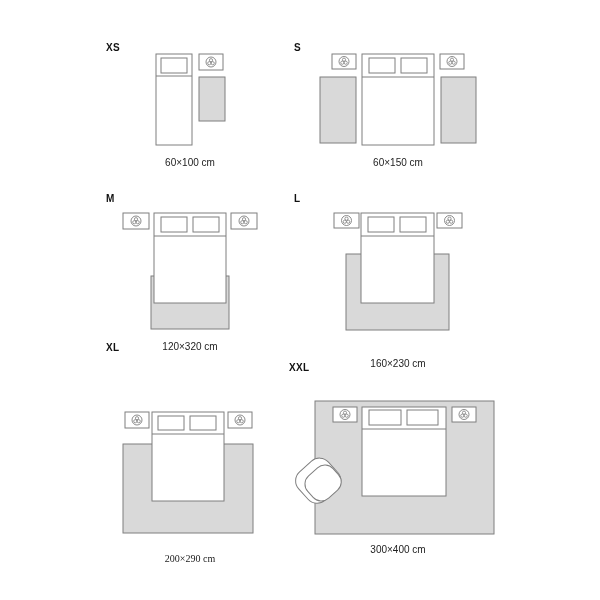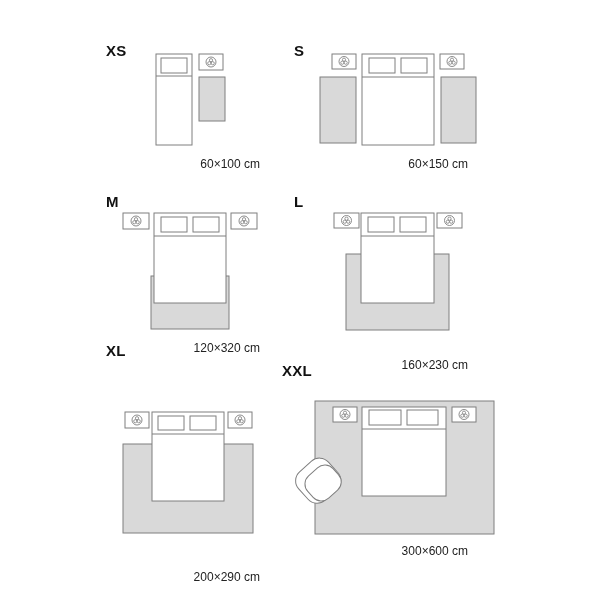--- a/index.html
+++ b/index.html
@@ -1,19 +1,19 @@
 <!DOCTYPE html>
 <html><head>
 <meta charset="utf-8">
 <style>
   html, body { margin: 0; padding: 0; background: #ffffff; }
   body { width: 600px; height: 600px; position: relative; overflow: hidden;
          font-family: "Liberation Sans", "DejaVu Sans", sans-serif; color: #222; }
-  .size-label { position: absolute; font-weight: 700; font-size: 15px; color: #111; letter-spacing: 0.3px; }
-  .caption { position: absolute; font-size: 12px; color: #222; text-align: right; width: 140px; }
+  .size-label { position: absolute; font-weight: 700; font-size: 10px; color: #111; letter-spacing: 0.3px; }
+  .caption { position: absolute; font-size: 10px; color: #222; text-align: center; width: 140px; }
   svg.scene { position: absolute; left: 0; top: 0; width: 600px; height: 600px; }
 </style>
 </head>
 <body>
 
 <svg class="scene" viewBox="0 0 600 600" xmlns="http://www.w3.org/2000/svg">
   <defs>
     <g id="lamp">
       <circle cx="0" cy="0" r="5" fill="none" stroke="#7f7f7f" stroke-width="0.9"></circle>
       <circle cx="0" cy="-1.8" r="1.6" fill="none" stroke="#7f7f7f" stroke-width="0.8"></circle>
@@ -132,20 +132,20 @@
       </g>
     </g>
   </g>
 </svg>
 
 <div class="size-label" style="left:106px; top:42px;">XS</div>
 <div class="size-label" style="left:294px; top:42px;">S</div>
 <div class="size-label" style="left:106px; top:193px;">M</div>
 <div class="size-label" style="left:294px; top:193px;">L</div>
 <div class="size-label" style="left:106px; top:342px;">XL</div>
-<div class="size-label" style="left:282px; top:362px;">XXL</div>
+<div class="size-label" style="left:289px; top:362px;">XXL</div>
 
 <div class="caption" style="left:120px; top:157px;">60×100 cm</div>
 <div class="caption" style="left:328px; top:157px;">60×150 cm</div>
 <div class="caption" style="left:120px; top:341px;">120×320 cm</div>
 <div class="caption" style="left:328px; top:358px;">160×230 cm</div>
-<div class="caption" style="left:120px; top:570px;">200×290 cm</div>
-<div class="caption" style="left:328px; top:544px;">300×600 cm</div>
+<div class="caption" style="left:120px; top:553px;font-family:Liberation Serif, serif;">200×290 cm</div>
+<div class="caption" style="left:328px; top:544px;">300×400 cm</div>
 
 </body></html>

